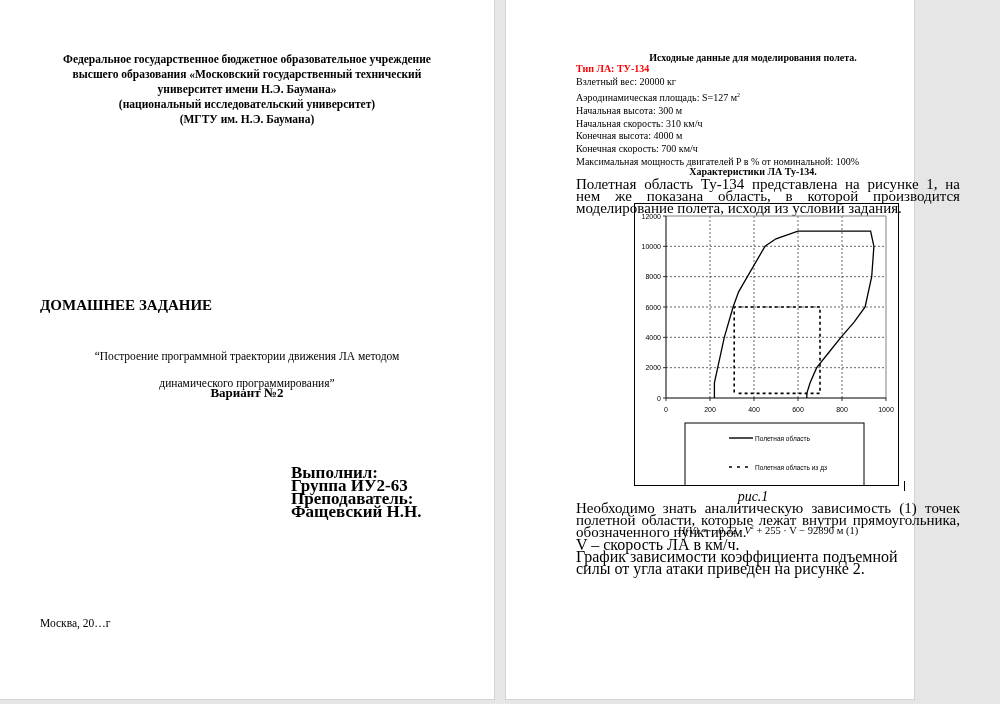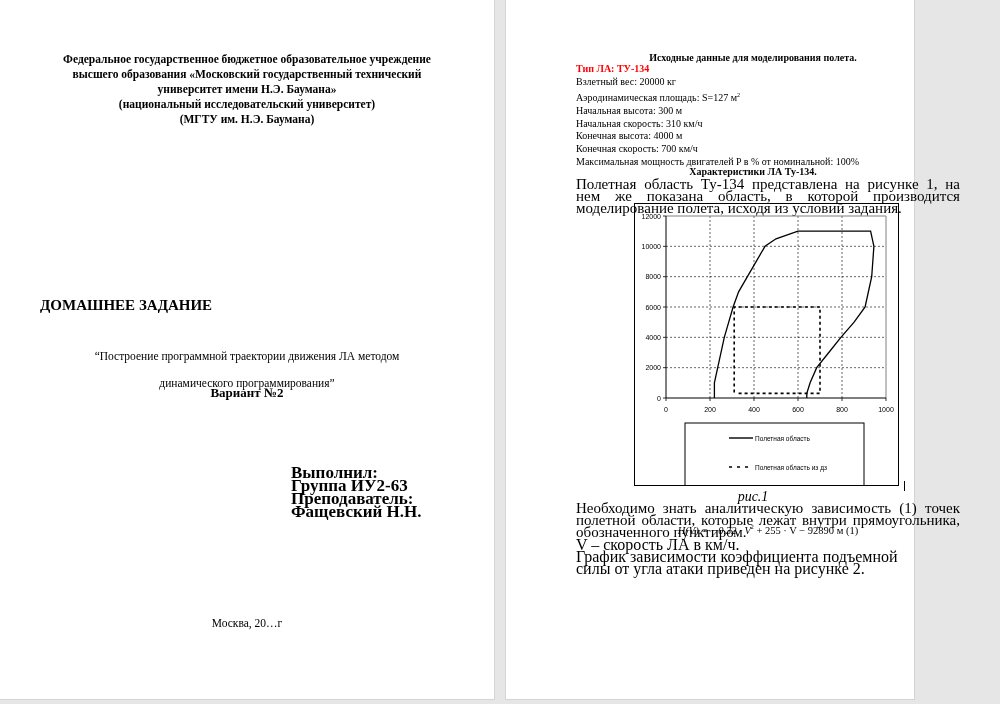--- a/index.html
+++ b/index.html
@@ -20,21 +20,21 @@
   .abs { position: absolute; }
 
   
   .inst { left: 40px; width: 414px; top: 52px; font-size: 11.5px; line-height: 15px; font-weight: bold; text-align: center; }
   .logo { left: 220px; top: 148px; width: 100px; height: 110px; }
   .hw-title { left: 40px; width: 414px; top: 297px; font-size: 15px; font-weight: bold; }
   .course { left: 40px; width: 414px; top: 324px; font-size: 11.5px; font-weight: bold; text-align: center; }
   .topic { left: 60px; width: 374px; top: 343px; font-size: 11.5px; line-height: 27px; text-align: center; }
   .variant { left: 40px; width: 414px; top: 385px; font-size: 13px; font-weight: bold; text-align: center; }
   .performer { left: 291px; top: 466px; font-size: 17px; line-height: 13px; font-weight: bold; }
-  .city { left: 40px; width: 414px; top: 617px; font-size: 11.5px; text-align: center; }
+  .city { left: 40px; width: 414px; top: 617px; font-size: 11.5px; text-align: left; }
 
   
   .r-heading { left: 40px; width: 414px; font-size: 10px; font-weight: bold; text-align: center; }
   .params { left: 70px; top: 63px; font-size: 10px; line-height: 12.8px; }
   .params .red { color: #ff0000; font-weight: bold; }
   .para { left: 70px; width: 384px; font-size: 15px; line-height: 12px; text-align: justify; }
   .chart-frame { left: 128px; top: 203px; width: 265px; height: 283px; border: 1px solid #000; box-sizing: border-box; }
   .caption { left: 40px; width: 414px; top: 489px; font-size: 14px; font-style: italic; text-align: center; }
   .formula { left: 70px; width: 384px; top: 524px; font-size: 10.5px; text-align: center; }
   .formula i { font-style: italic; }

